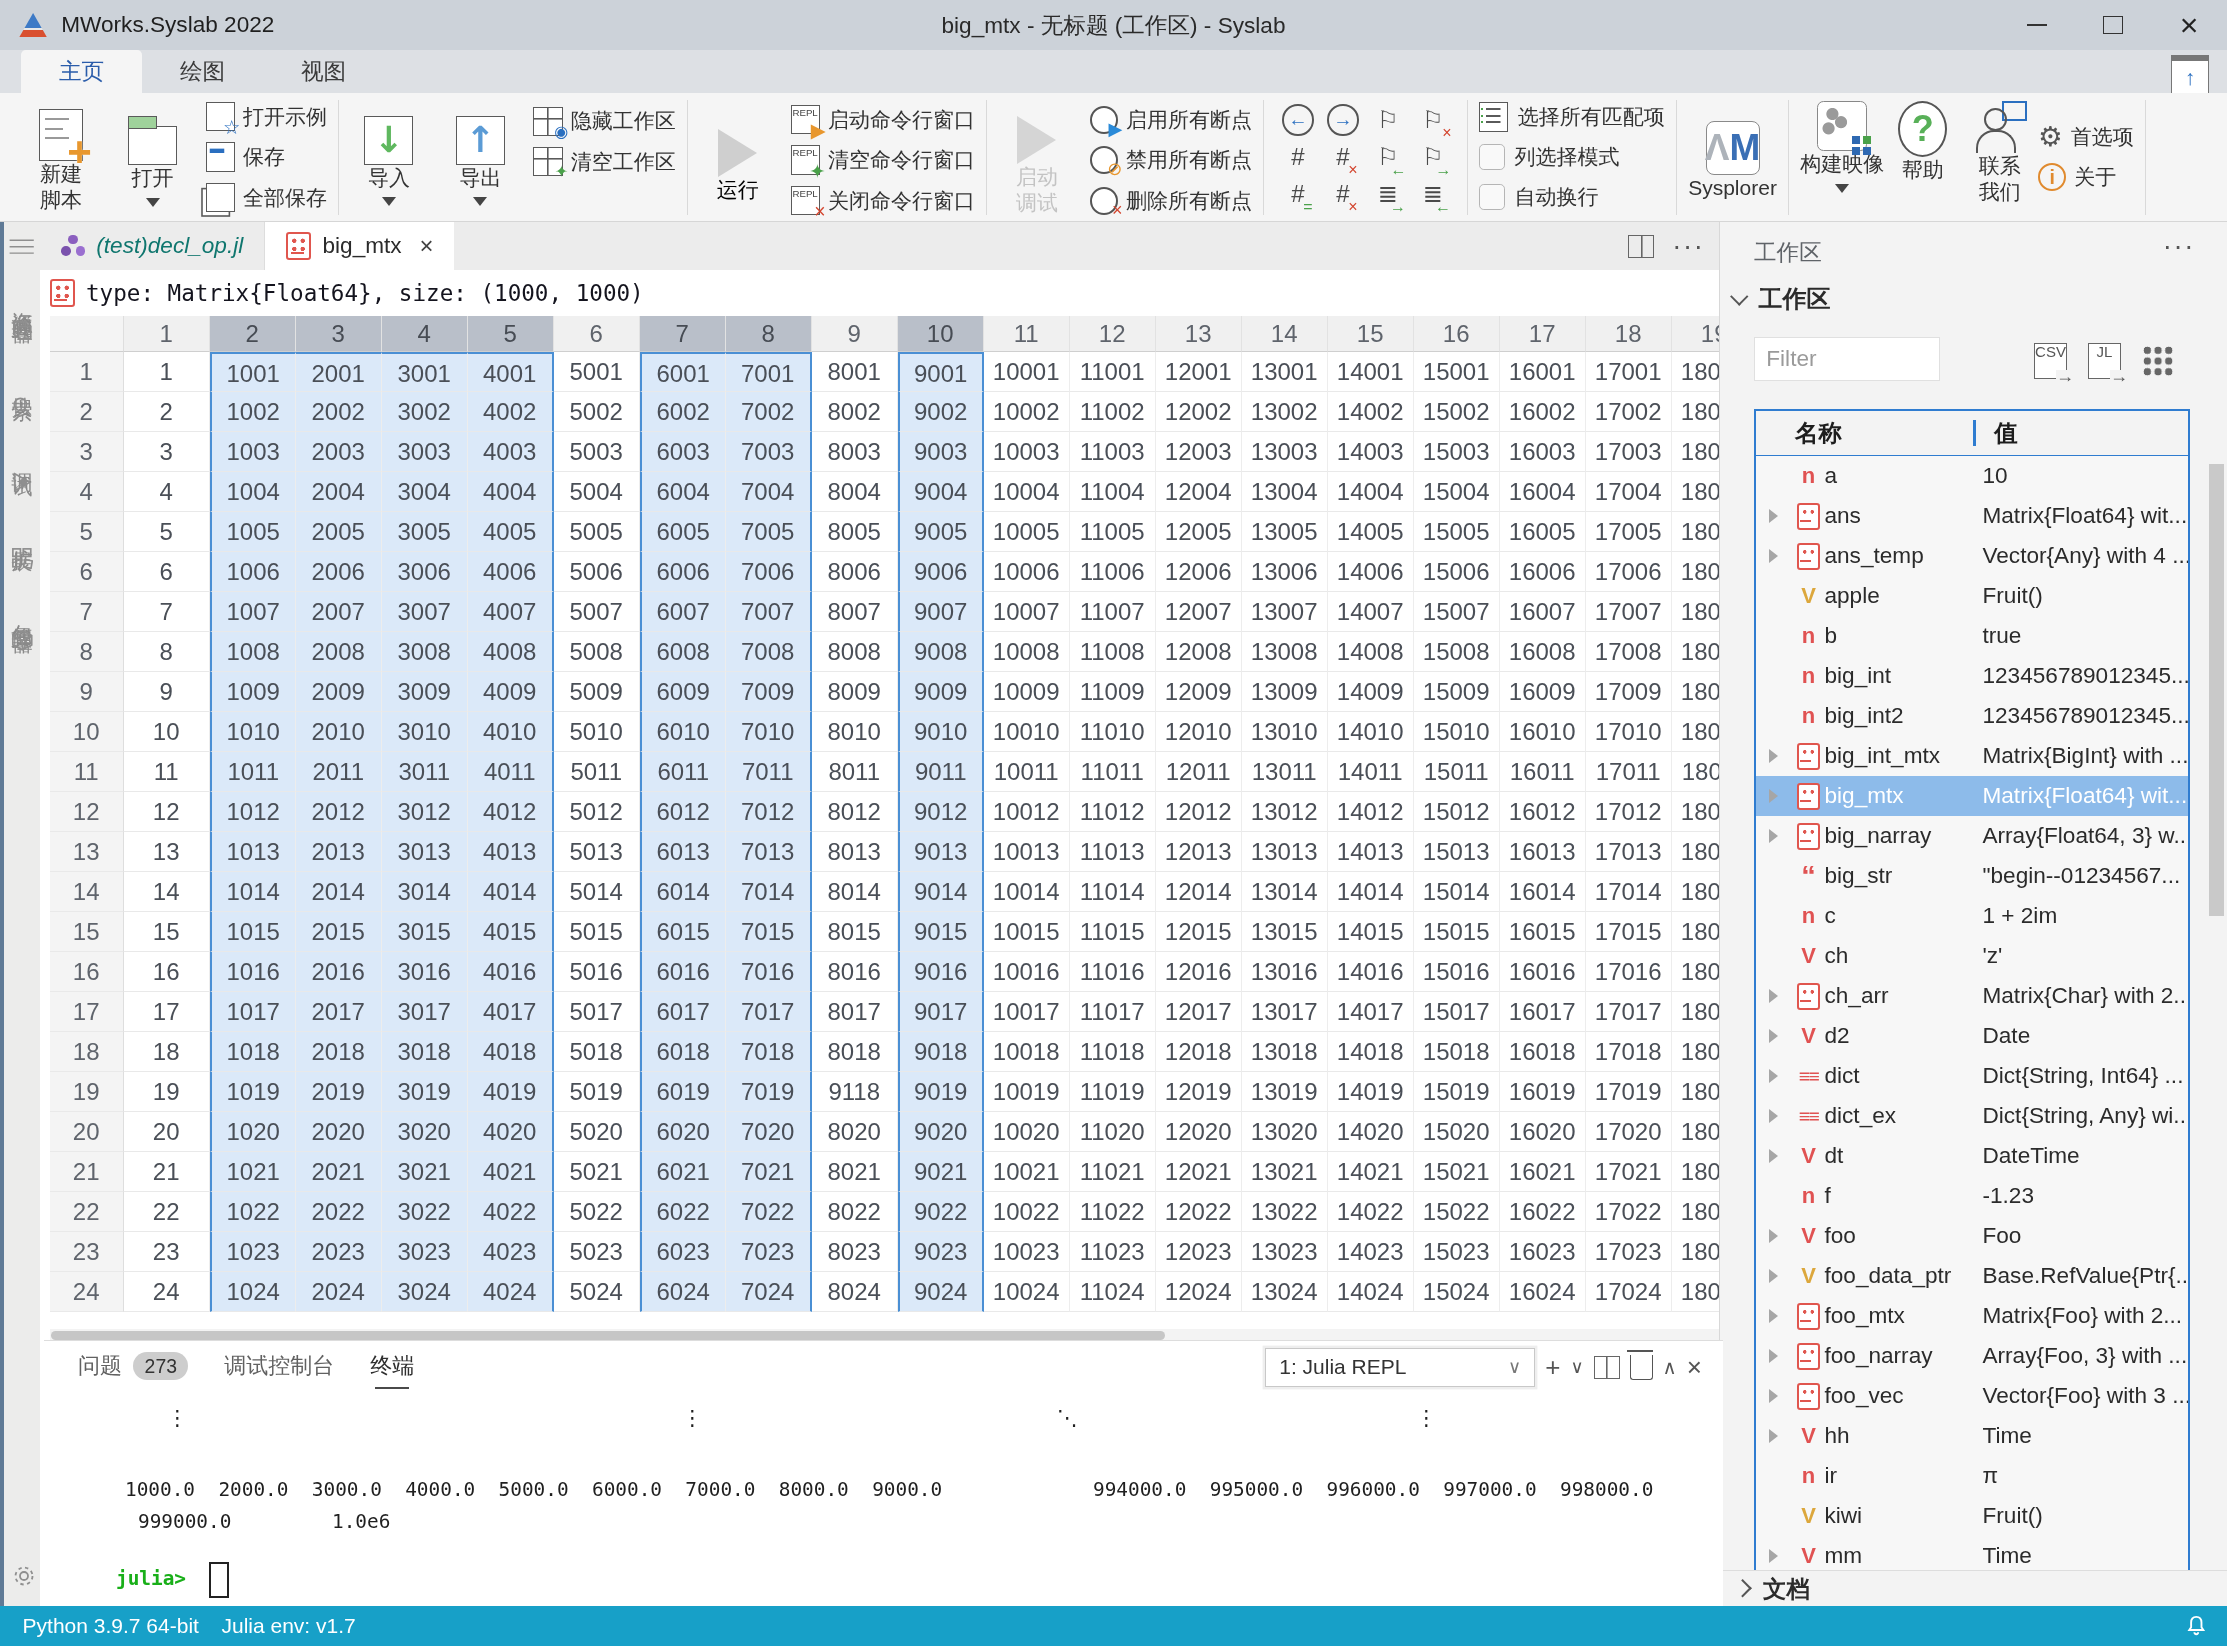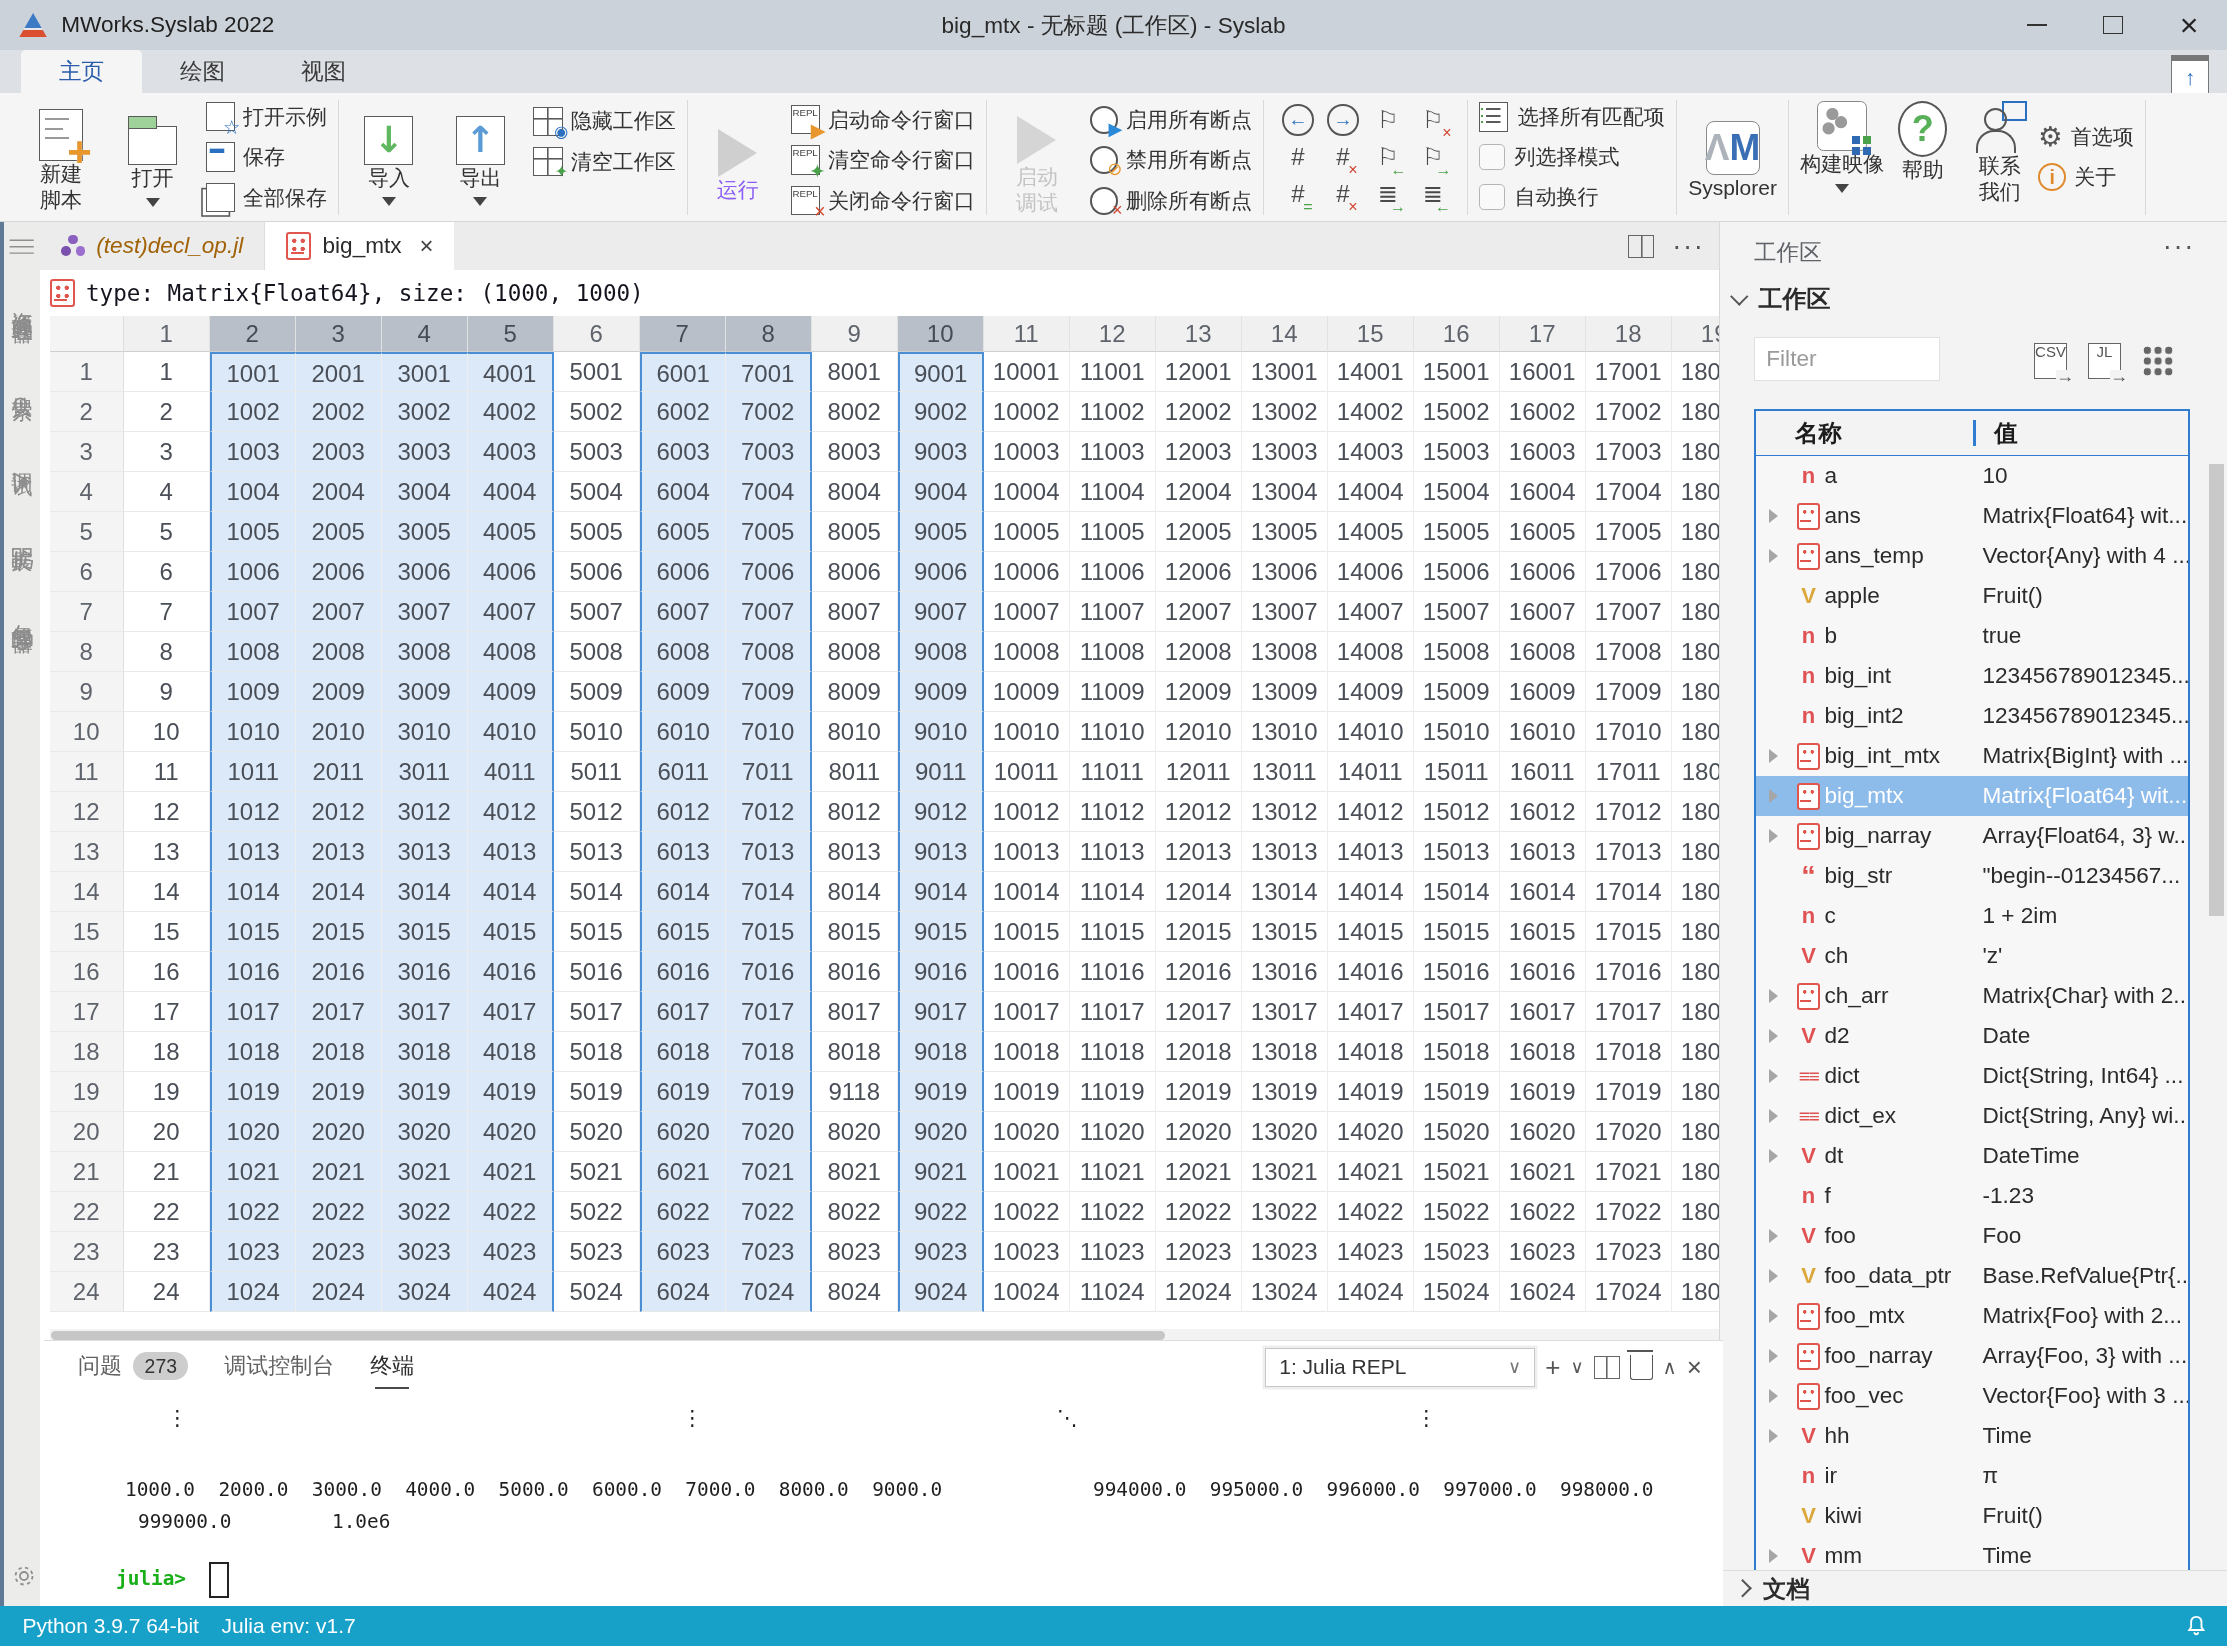--- a/index.html
+++ b/index.html
@@ -86,21 +86,21 @@
   .abmenu{margin-top:14.5px;color:#8a8a8a;}
   .abitem{display:flex;flex-direction:column;align-items:center;margin-top:36px;color:#8a8a8a;}
   .ablabel{writing-mode:vertical-lr;text-orientation:upright;font-size:21px;letter-spacing:3.2px;color:#8a8a8a;}
   .abicon{margin-top:8px;}
   .abgear{position:absolute;bottom:18px;left:0;width:40px;display:flex;justify-content:center;}
   svg.lic{stroke:#8f8f8f;fill:none;stroke-width:1.8;}
   
   .editor{position:absolute;left:40px;top:222px;width:1679px;height:1118px;background:#fff;}
   .tabbar{position:absolute;left:0;top:0;width:1679px;height:48px;background:#ececec;display:flex;}
   .etab{display:flex;align-items:center;gap:11.3px;padding:0 21px;font-size:22.6px;height:48px;}
-  .etab.inactive{color:#a16207;background:#ececec;border-right:0.8px solid #ddd;}
+  .etab.inactive{color:#0f766e;background:#ececec;border-right:0.8px solid #ddd;}
   .etab.inactive .fname{font-style:italic;}
   .etab.active{background:#fff;color:#2b2b2b;}
   .juliadots{width:24px;height:22.6px;position:relative;}
   .juliadots i{position:absolute;width:9.7px;height:9.7px;border-radius:50%;background:#8b5fbf;}
   .juliadots i:nth-child(1){left:7.3px;top:0;}
   .juliadots i:nth-child(2){left:0;top:11.3px;background:#7a52ad;}
   .juliadots i:nth-child(3){left:14.5px;top:11.3px;background:#9a6fd0;}
   .mtxic-red{width:21px;height:24px;flex:0 0 21px;border:2.4px solid #e0564e;border-radius:3.2px;background:
      radial-gradient(circle at 30% 28%,#e0564e 2px,transparent 2.4px),
      radial-gradient(circle at 70% 28%,#e0564e 2px,transparent 2.4px),
@@ -278,21 +278,21 @@
               <span class="corner" style="color:#4aa14a;font-size:16px">✦</span>
             </span>
           <span>清空工作区</span>
         </div>
       </div>
     </div>
     <div class="vsep"></div>
     <div class="rgroup">
       <div class="bigbtn disabled">
         <span class="ic-run"></span>
-        <span style="color:#8b5cf6">运行</span>
+        <span style="color:#000000">运行</span>
       </div>
       <div class="smallcol" style="align-self:flex-start;padding-top:9.7px;">
         <div class="smallbtn">
           <span class="mini doc">
               <span class="repltag">REPL</span>
               <span class="corner" style="color:#e8972e">▶</span>
             </span>
           <span>启动命令行窗口</span>
         </div>
         <div class="smallbtn">

